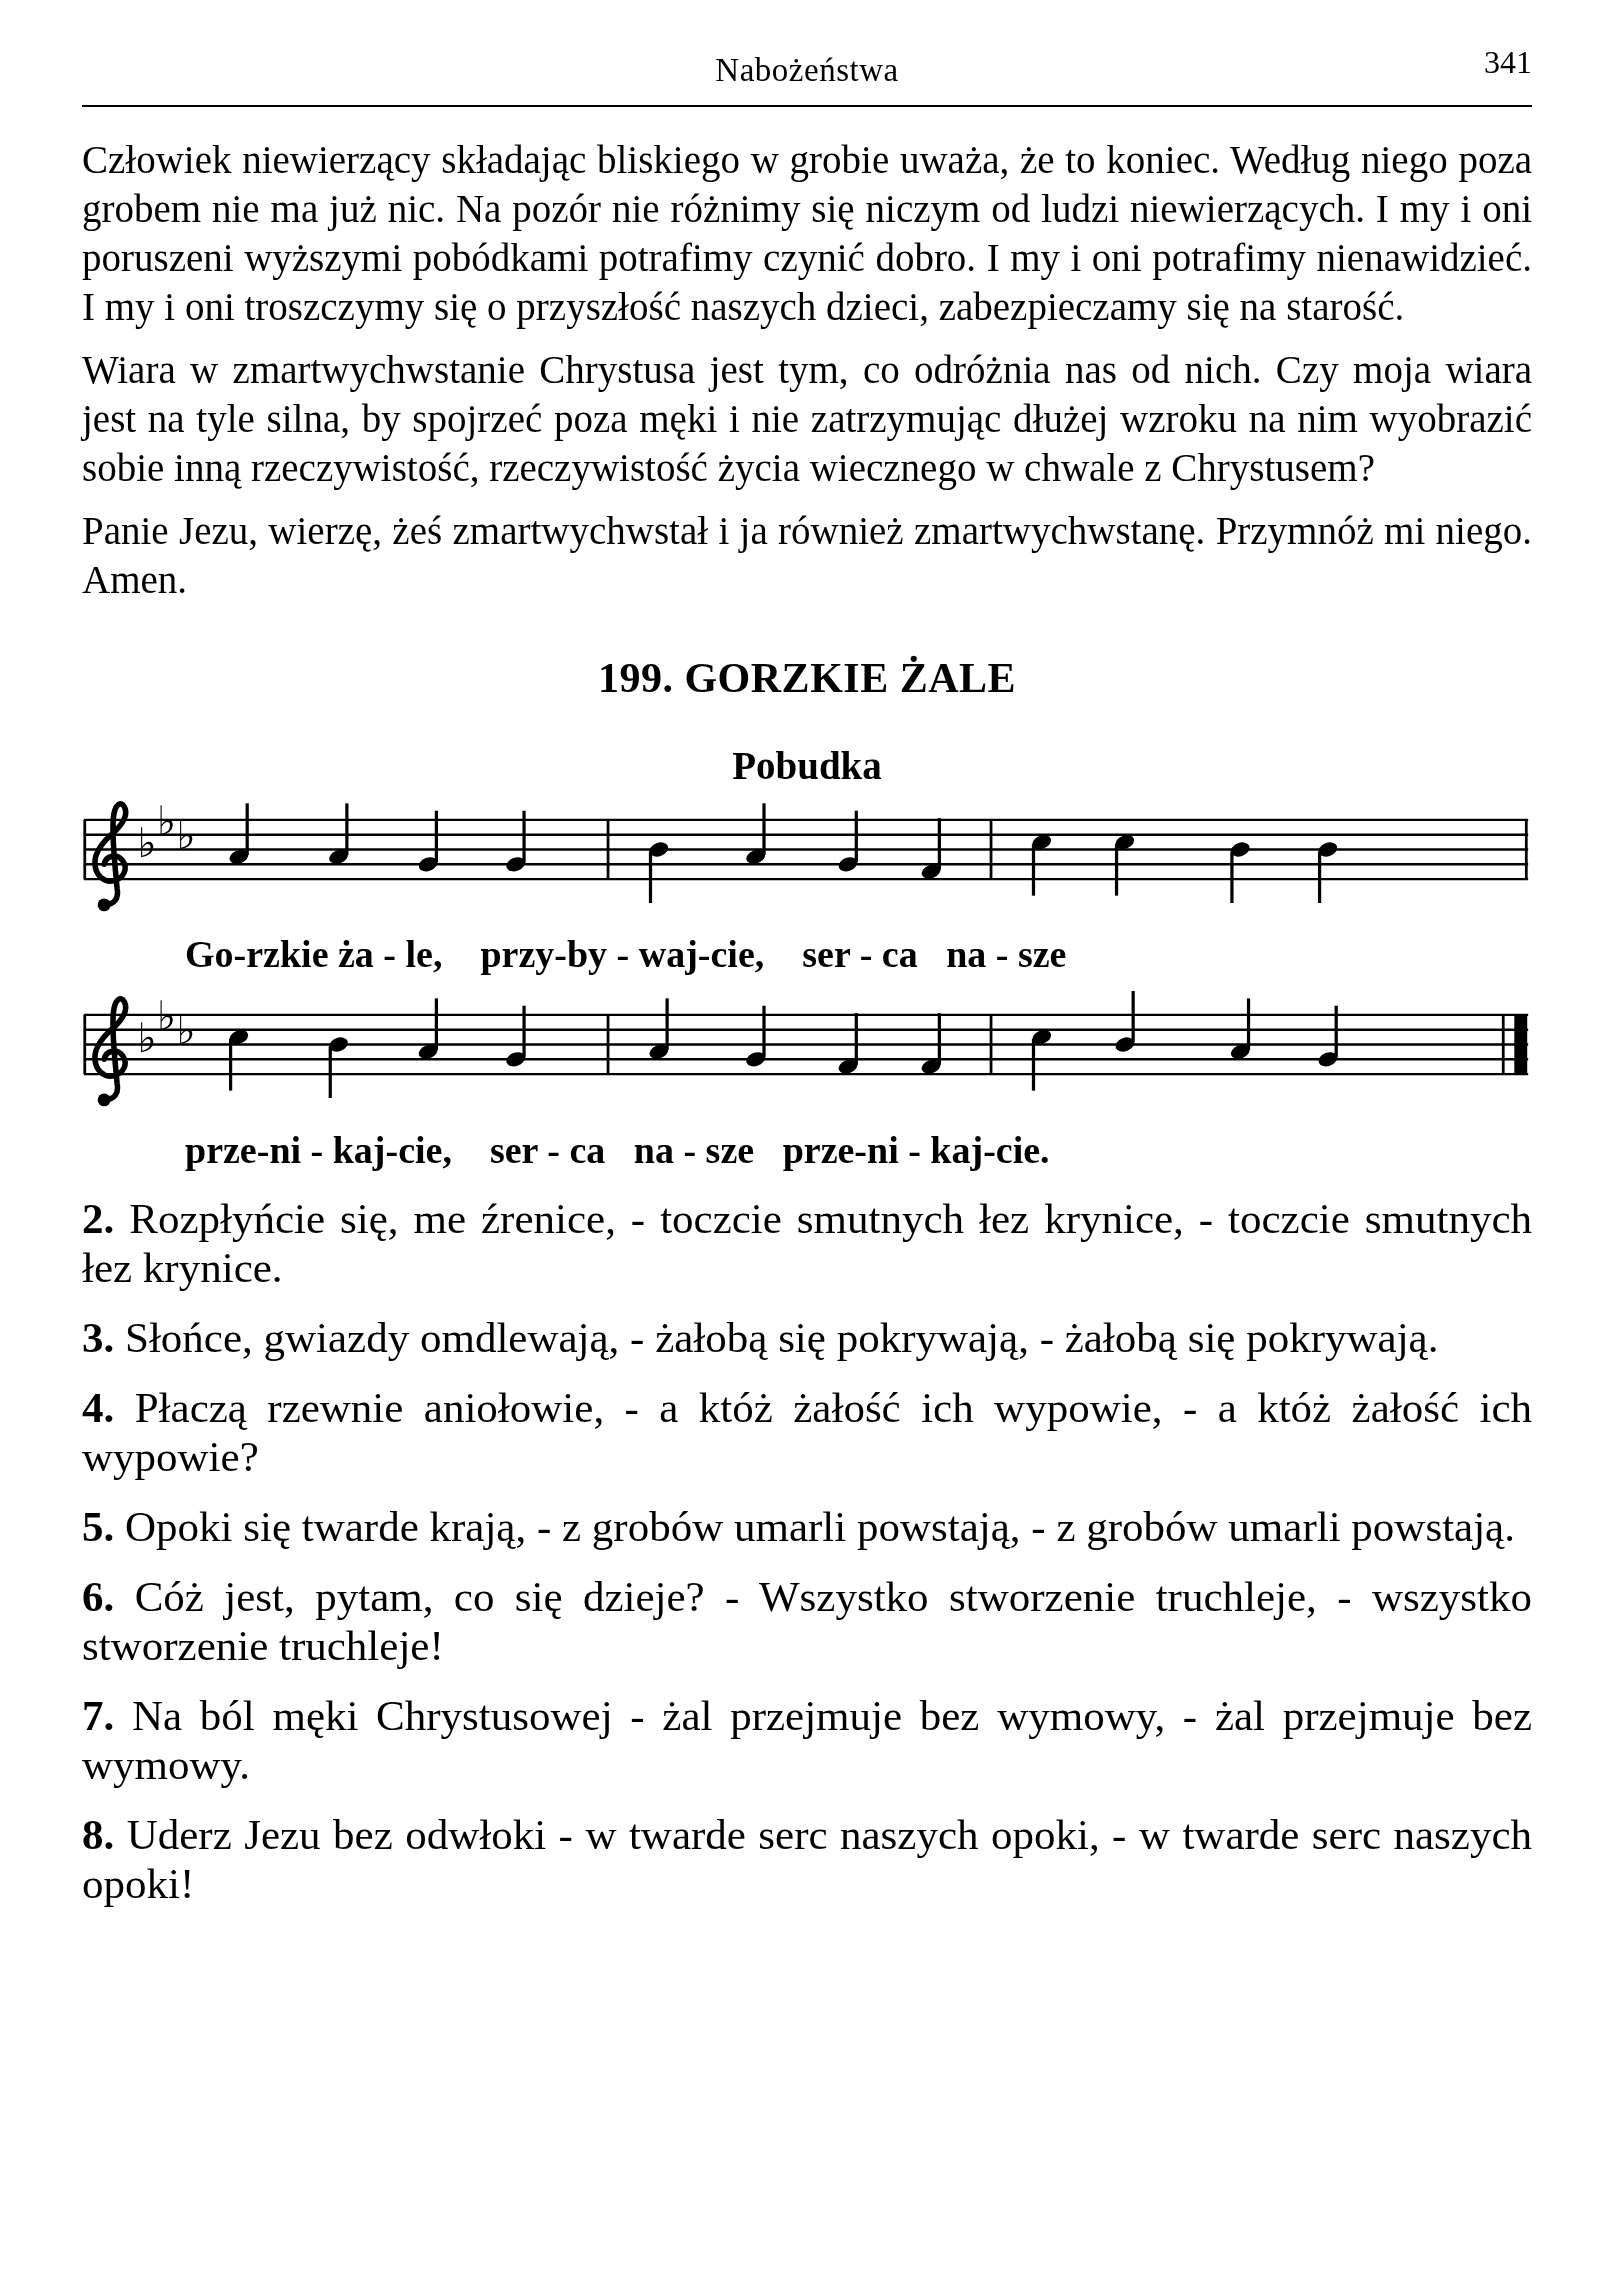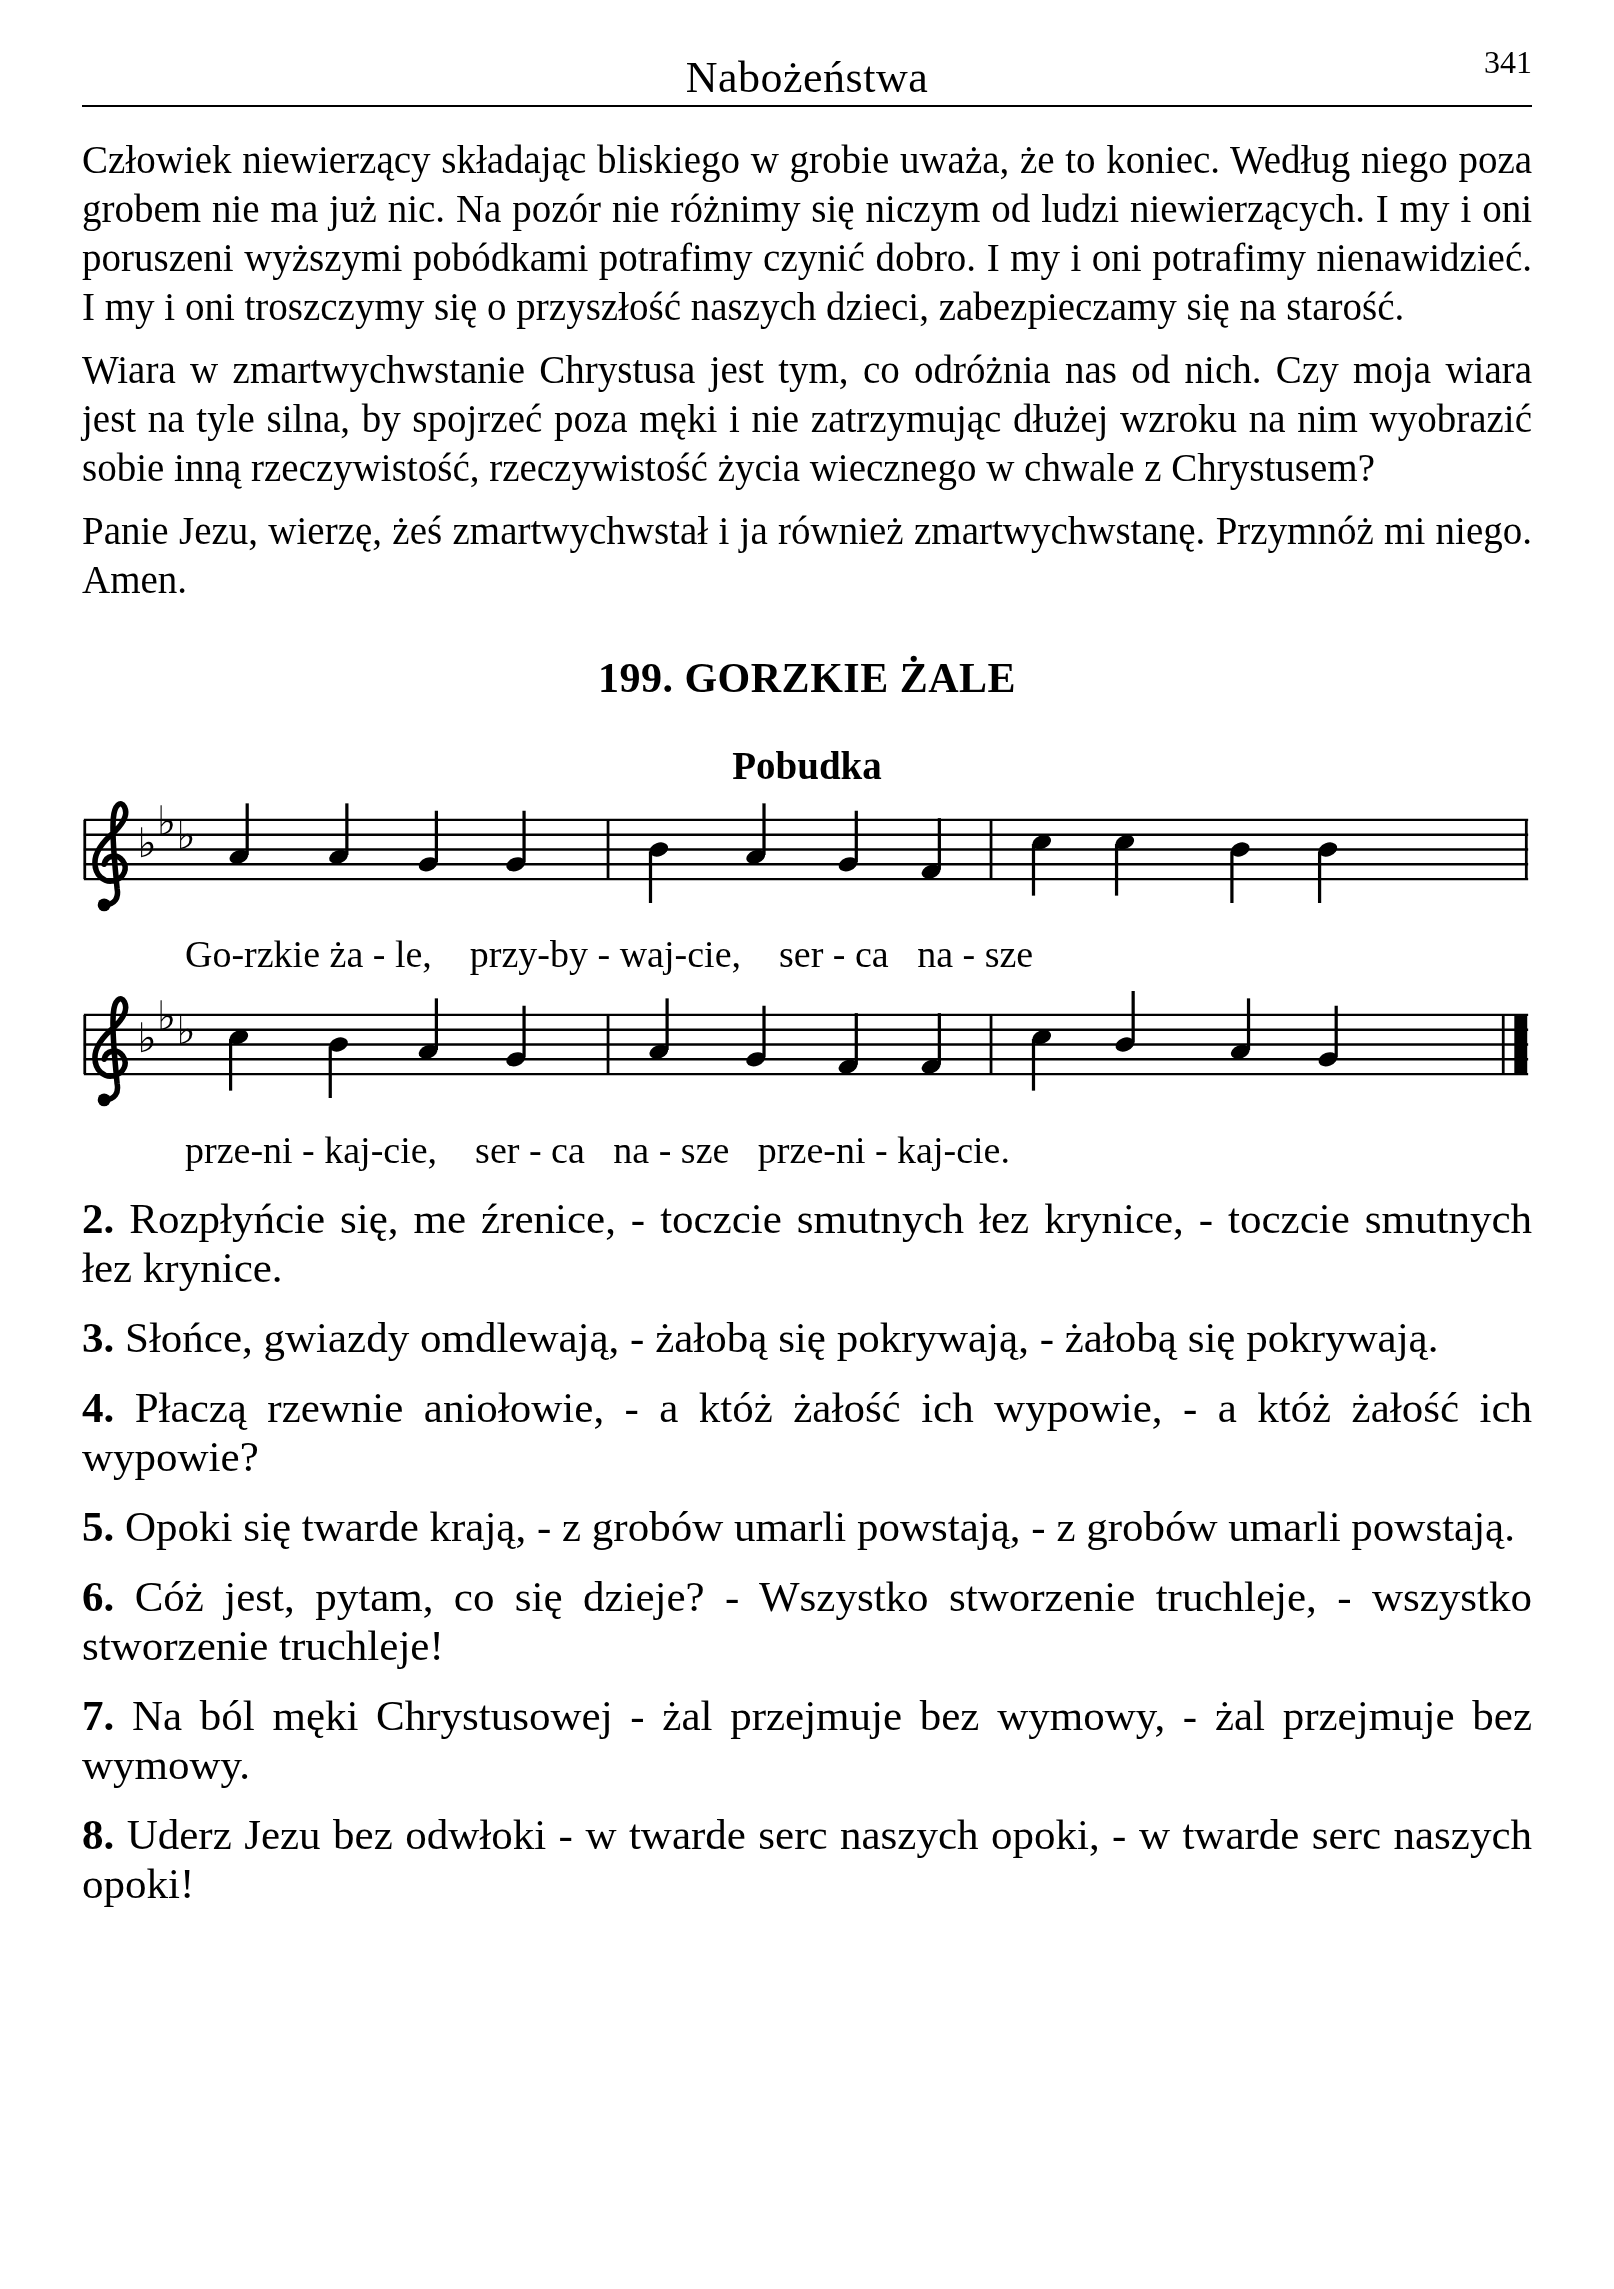--- a/index.html
+++ b/index.html
@@ -4,42 +4,42 @@
 <style>
   html,body{margin:0;padding:0;}
   body{
     width:1614px;height:2290px;background:#ffffff;color:#000000;
     font-family:"Liberation Serif", serif;overflow:hidden;
   }
   .page{padding:46px 82px 0 82px;}
   .header-row{position:relative;height:48px;}
   .header-title{
     position:absolute;left:0;right:0;text-align:center;top:5.5px;
-    font-size:44px;letter-spacing:0.5px;
+    font-size:33px;letter-spacing:0.5px;
   }
   .page-number{position:absolute;right:0;top:-1.8px;font-size:32px;}
   .rule{border:none;border-top:2.8px solid #000;margin:11px 0 0 0;}
   p.body{
     font-size:39px;line-height:49px;text-align:justify;
     margin:14px 0 0 0;
   }
   p.body.first{margin-top:28px;}
   .hymn-heading{
     text-align:center;font-size:42px;font-weight:bold;
     margin:50px 0 0 0;letter-spacing:0.5px;
   }
   .hymn-subtitle{
     text-align:center;font-size:39px;font-weight:bold;margin:41px 0 0 0;
   }
   svg.staff{display:block;width:1448px;height:157px;margin:0;}
   svg.staff.staff-1{margin-top:-11px;}
   svg.staff .flat{font-family:"DejaVu Sans", sans-serif;font-size:44px;fill:#000;}
   .lyrics{
     font-size:38px;line-height:48px;white-space:pre;
-    padding-left:103px;margin-top:-9.2px;
+    padding-left:103px;margin-top:-9.2px;font-weight:bold;
   }
   p.verse{
     font-size:43px;line-height:49px;text-align:justify;margin:21px 0 0 0;
   }
   p.verse.first{margin-top:20px;}
   .music-block{margin-top:5.5px;}
 </style>
 </head>
 <body>
 

